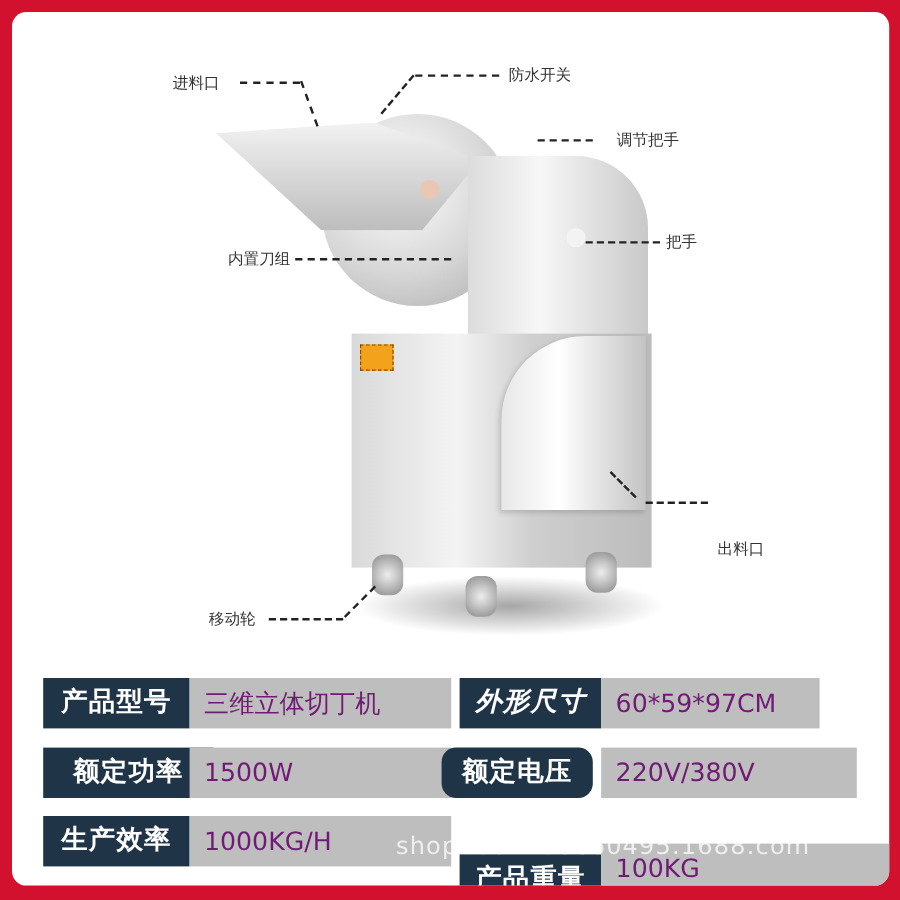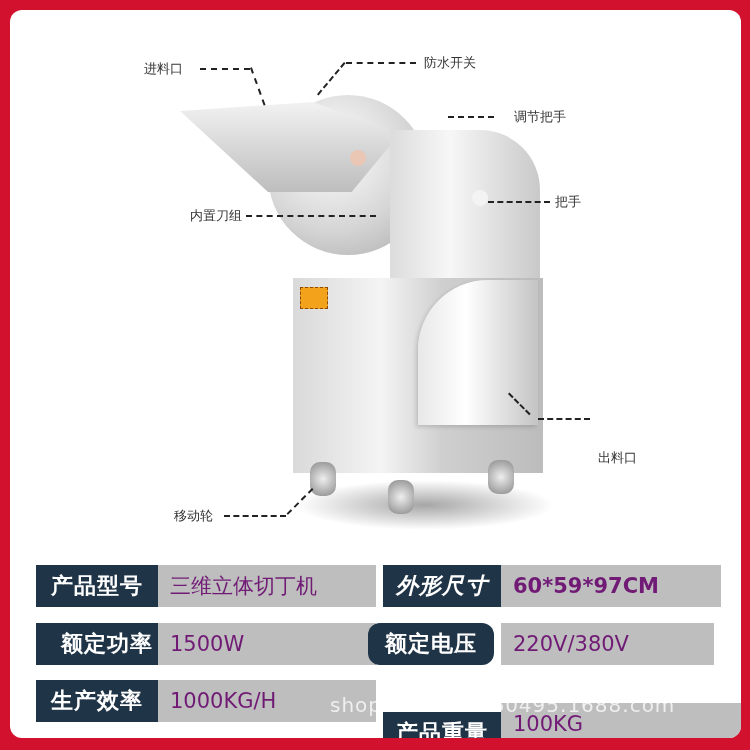--- a/index.html
+++ b/index.html
@@ -81,21 +81,21 @@
     <span class="callout" style="left:164px;top:497px;">移动轮</span>
     <div class="dash" style="left:214px;top:505px;width:62px;"></div>
     <div class="dashv" style="left:302px;top:478px;height:36px;transform:rotate(45deg);"></div>
   </div>
 
   <div class="specs">
     <div class="row" style="top:0;">
       <div class="cell-l" style="left:0;width:122px;">产品型号</div>
       <div class="cell-v" style="left:122px;width:218px;">三维立体切丁机</div>
       <div class="cell-l" style="left:347px;width:118px;font-style:italic;">外形尺寸</div>
-      <div class="cell-v" style="left:465px;width:220px;font-weight:bold;">60*59*97CM</div>
+      <div class="cell-v" style="left:465px;width:182px;">60*59*97CM</div>
     </div>
     <div class="row" style="top:58px;">
       <div class="cell-l" style="left:0;width:142px;">额定功率</div>
       <div class="cell-v" style="left:122px;width:218px;">1500W</div>
       <div class="cell-l" style="left:332px;width:126px;border-radius:12px;">额定电压</div>
       <div class="cell-v" style="left:465px;width:213px;">220V/380V</div>
     </div>
     <div class="row" style="top:115px;">
       <div class="cell-l" style="left:0;width:122px;">生产效率</div>
       <div class="cell-v" style="left:122px;width:218px;">1000KG/H</div>

